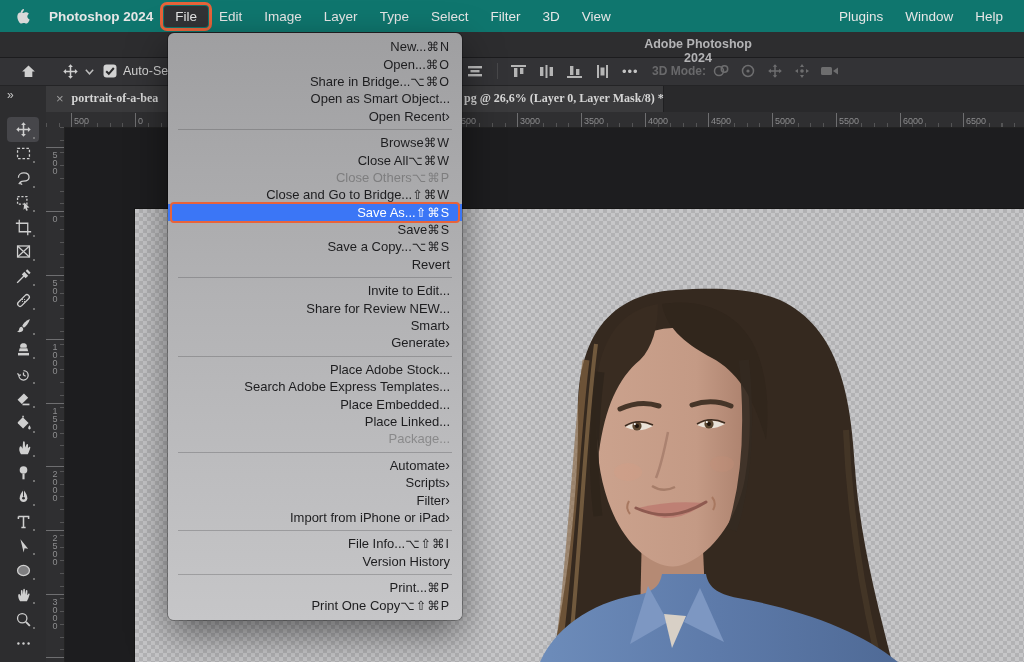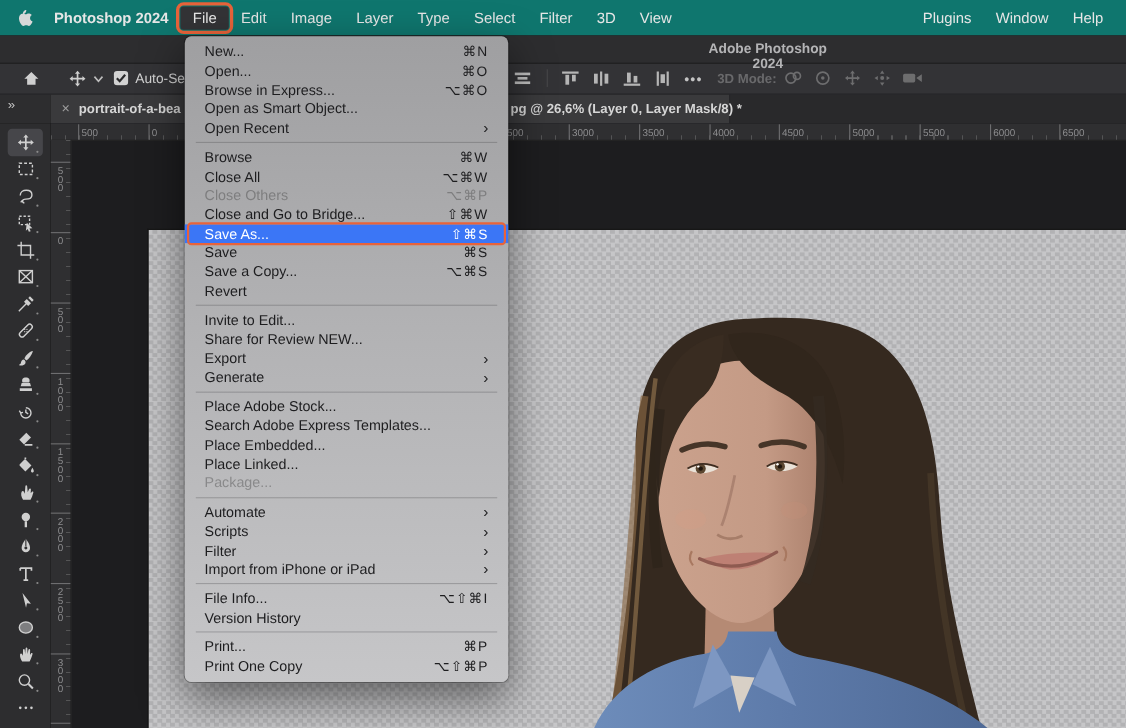--- a/index.html
+++ b/index.html
@@ -29,21 +29,21 @@
   .ob-sep{position:absolute;top:5px;width:1px;height:16px;background:#48484a;}
   .dim{opacity:.42;}
   
   #tabbar{position:absolute;left:46px;top:85px;width:978px;height:27px;background:#29292b;z-index:4;}
   #panel-strip{position:absolute;left:0;top:85px;width:46px;height:27px;background:#2d2d2f;
     color:#c6c6c6;font-size:12px;z-index:4;}
   #panel-strip span{position:absolute;left:7px;top:3px;letter-spacing:-1px;}
   #doc-tab{position:absolute;left:0;top:0;width:617px;height:27px;background:#3a3a3c;
     border-right:1px solid #1f1f21;display:flex;align-items:center;}
   #tab-close{color:#9e9e9e;font-size:13px;margin-left:10px;}
-  .tab-title{color:#d6d6d6;font-size:12px;font-weight:bold;white-space:nowrap;}
+  .tab-title{color:#d6d6d6;font-size:12px;font-weight:bold;white-space:nowrap;font-family:Liberation Serif, serif;}
   #tab-title-left{margin-left:8px;}
   #tab-title-right{position:absolute;left:418px;}
   
   #hruler{position:absolute;left:46px;top:112px;width:978px;height:15px;background:#2f2f31;
     border-bottom:1px solid #222;z-index:3;}
   #hruler .ticks{position:absolute;left:0;bottom:0;width:100%;height:4px;
     background:repeating-linear-gradient(90deg,rgba(130,130,130,.45) 0 1px,transparent 1px 12.74px);}
   .hlab{position:absolute;bottom:1px;color:#8d8d8f;font-size:9px;padding-left:3px;}
   .hlab::before{content:'';position:absolute;left:0;bottom:-1px;width:1px;height:14px;background:#6e6e70;}
   #vruler{position:absolute;left:46px;top:127px;width:18px;height:535px;background:#2f2f31;
@@ -66,21 +66,21 @@
   #canvas{position:absolute;left:134px;top:208px;right:0;bottom:0;z-index:2;
     background:conic-gradient(var(--chk-d) 0 25%, var(--chk-l) 0 50%, var(--chk-d) 0 75%, var(--chk-l) 0);
     background-size:8px 8px;border-left:1px solid #161616;border-top:1px solid #161616;}
   #portrait{position:absolute;left:0;top:0;z-index:3;pointer-events:none;}
   
   #filemenu{position:absolute;left:168px;top:33px;width:294px;z-index:50;border-radius:6px;
     background:linear-gradient(180deg,#9f9fa1 0%,#b2b2b4 45%,#c6c6c8 100%);
     box-shadow:0 14px 38px rgba(0,0,0,.5),0 0 0 1px rgba(0,0,0,.25);
     padding:5px 0 6px 0;}
   .menu-row{position:relative;height:17.4px;display:flex;align-items:center;
-    font-size:13px;color:#1d1d1f;padding-left:18px;padding-right:18px;}
+    font-size:13px;color:#1d1d1f;padding-left:18px;padding-right:12px;text-align:right;}
   .menu-row .ml{flex:1;white-space:nowrap;}
   .menu-row .ms{white-space:nowrap;letter-spacing:1px;font-size:12.5px;}
   .menu-row .ms.arrow{font-size:14px;letter-spacing:0;line-height:10px;}
   .menu-row.disabled{color:rgba(40,40,42,.34);}
   .menu-row.highlighted{background:var(--sel);color:#fff;}
   .menu-row.highlighted::after{content:'';position:absolute;left:2px;right:2px;top:-2px;bottom:-2px;
     border:2px solid var(--ann);border-radius:4px;pointer-events:none;}
   .menu-sep{height:1px;background:rgba(70,70,72,.30);margin:4px 10px;}
 </style>
 </head>
@@ -463,21 +463,21 @@
   <div id="filemenu">
       <div class="menu-row">
     <span class="ml">New...</span>
     <span class="ms">⌘N</span>
   </div>
       <div class="menu-row">
     <span class="ml">Open...</span>
     <span class="ms">⌘O</span>
   </div>
       <div class="menu-row">
-    <span class="ml">Browse in Express...</span>
+    <span class="ml">Share in Bridge...</span>
     <span class="ms">⌥⌘O</span>
   </div>
       <div class="menu-row">
     <span class="ml">Open as Smart Object...</span>
     <span class="ms"></span>
   </div>
       <div class="menu-row">
     <span class="ml">Open Recent</span>
     <span class="ms arrow">›</span>
   </div>
@@ -517,21 +517,21 @@
       <div class="menu-sep"></div>
       <div class="menu-row">
     <span class="ml">Invite to Edit...</span>
     <span class="ms"></span>
   </div>
       <div class="menu-row">
     <span class="ml">Share for Review NEW...</span>
     <span class="ms"></span>
   </div>
       <div class="menu-row">
-    <span class="ml">Export</span>
+    <span class="ml">Smart</span>
     <span class="ms arrow">›</span>
   </div>
       <div class="menu-row">
     <span class="ml">Generate</span>
     <span class="ms arrow">›</span>
   </div>
       <div class="menu-sep"></div>
       <div class="menu-row">
     <span class="ml">Place Adobe Stock...</span>
     <span class="ms"></span>

